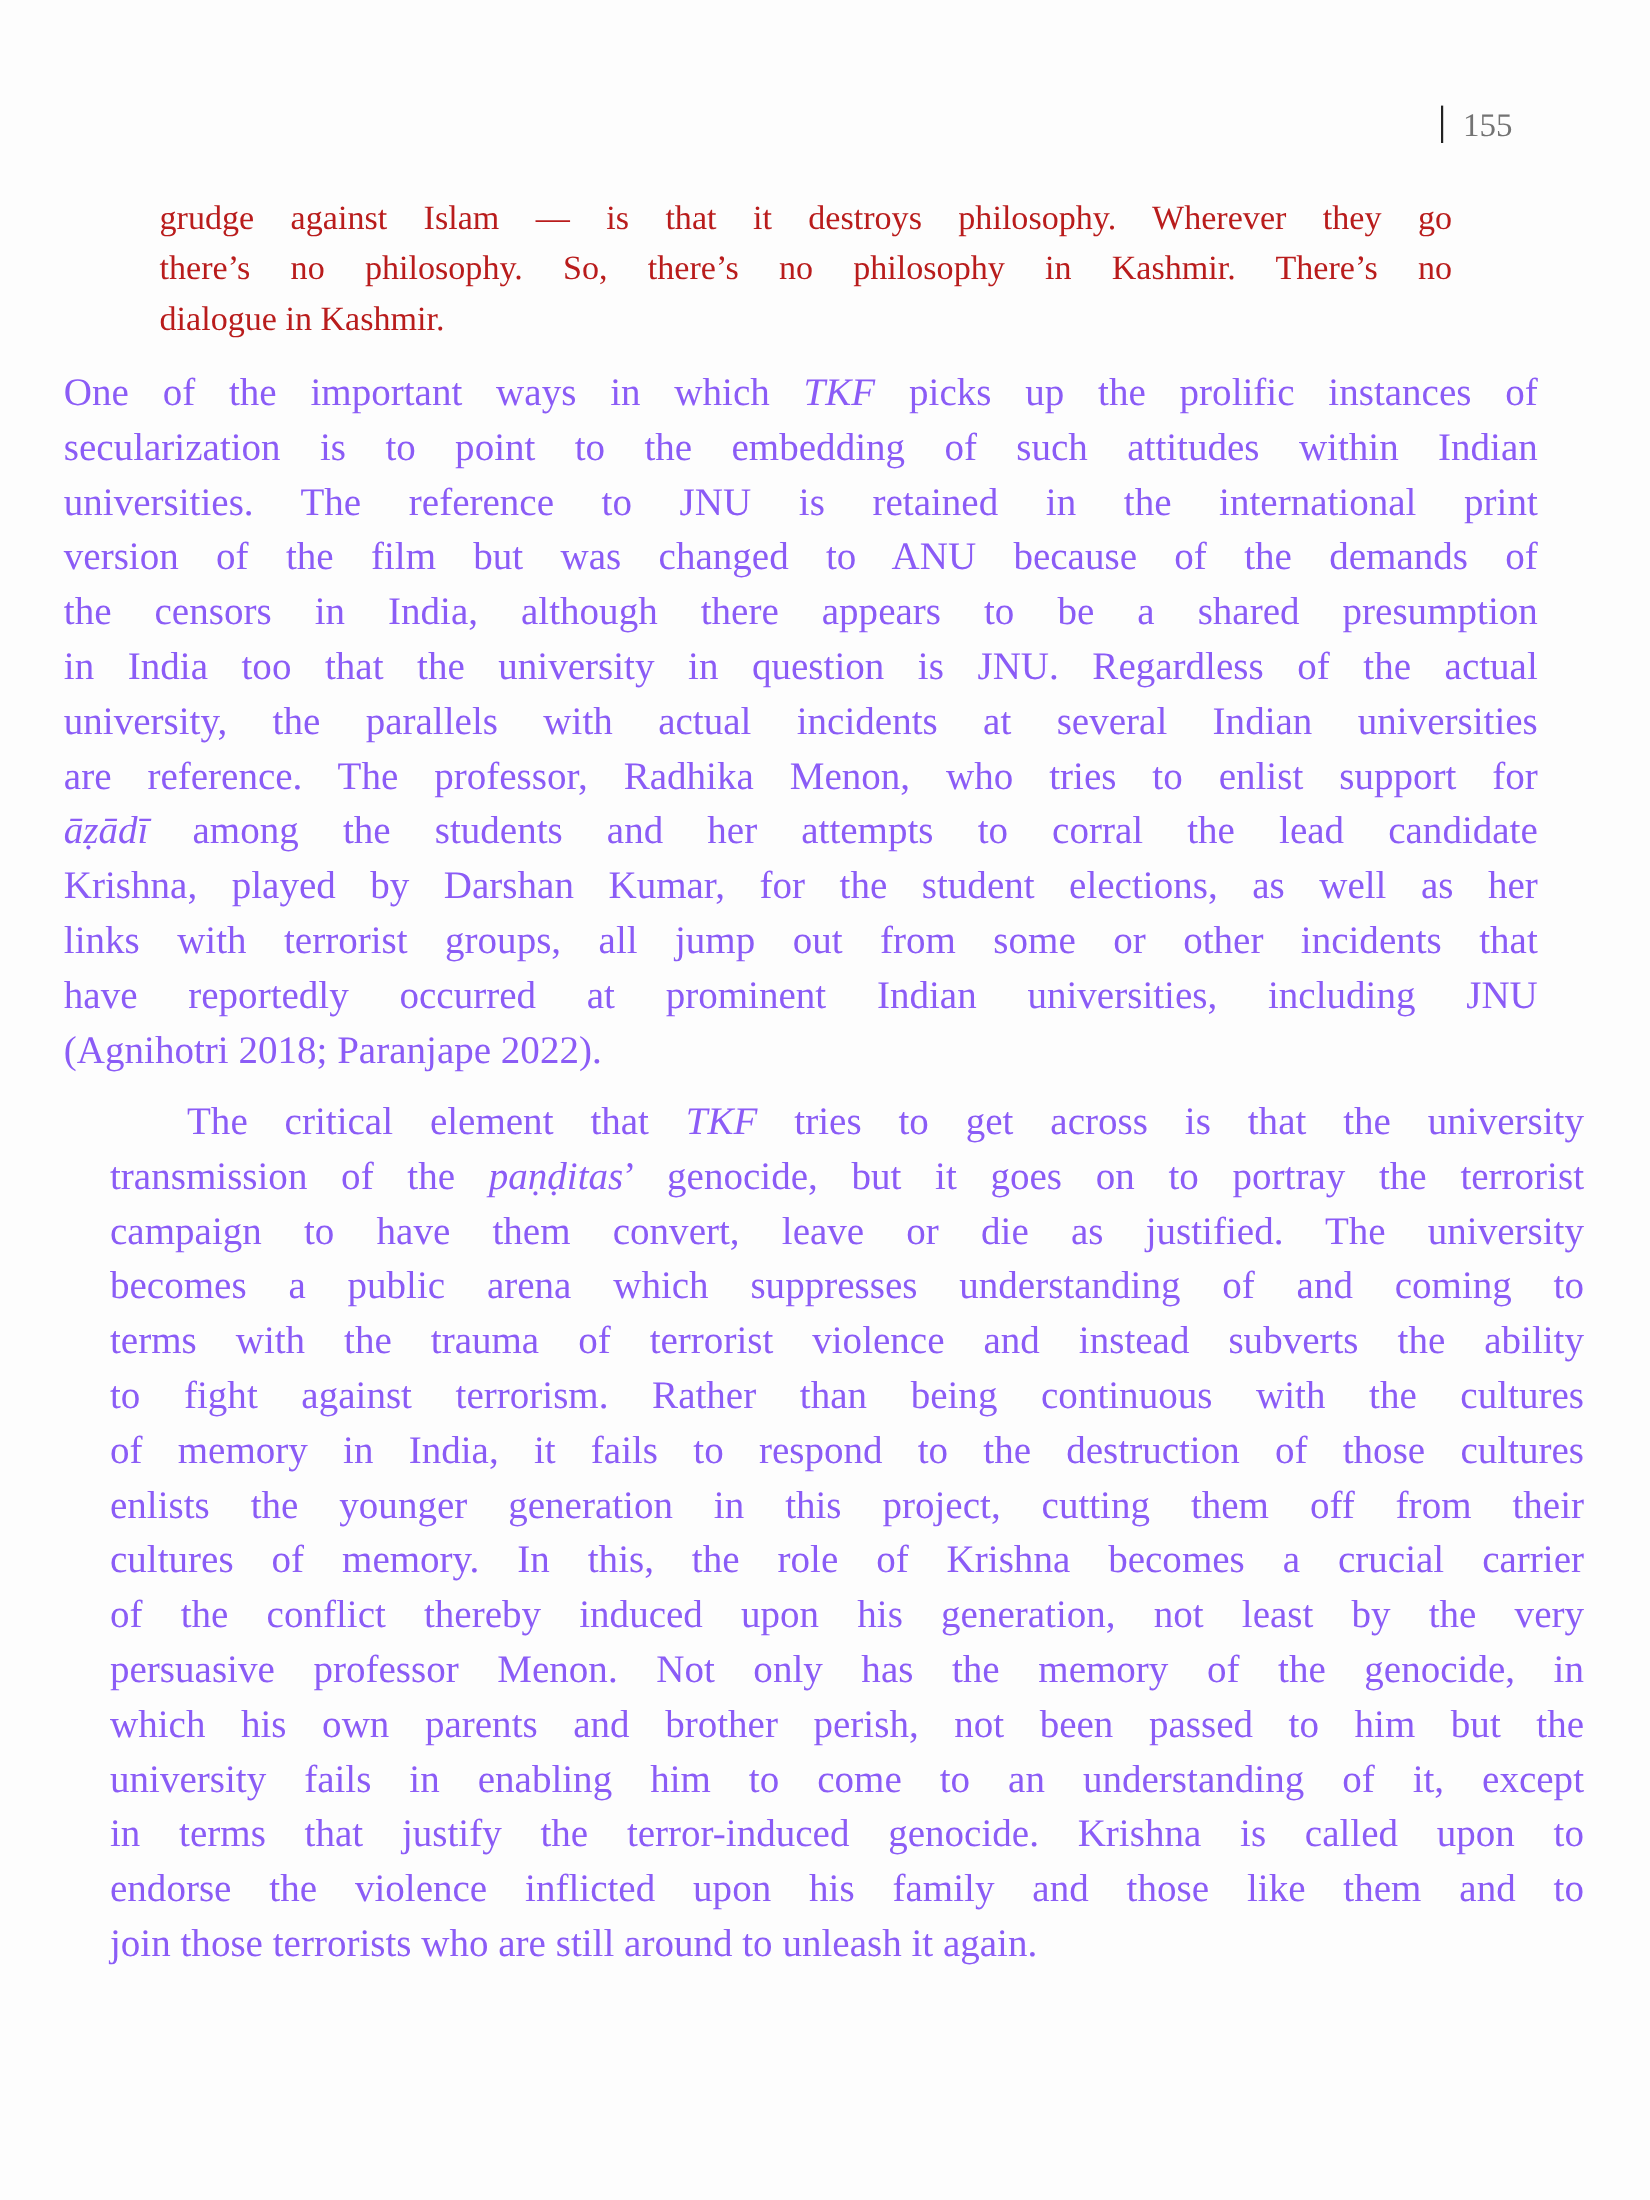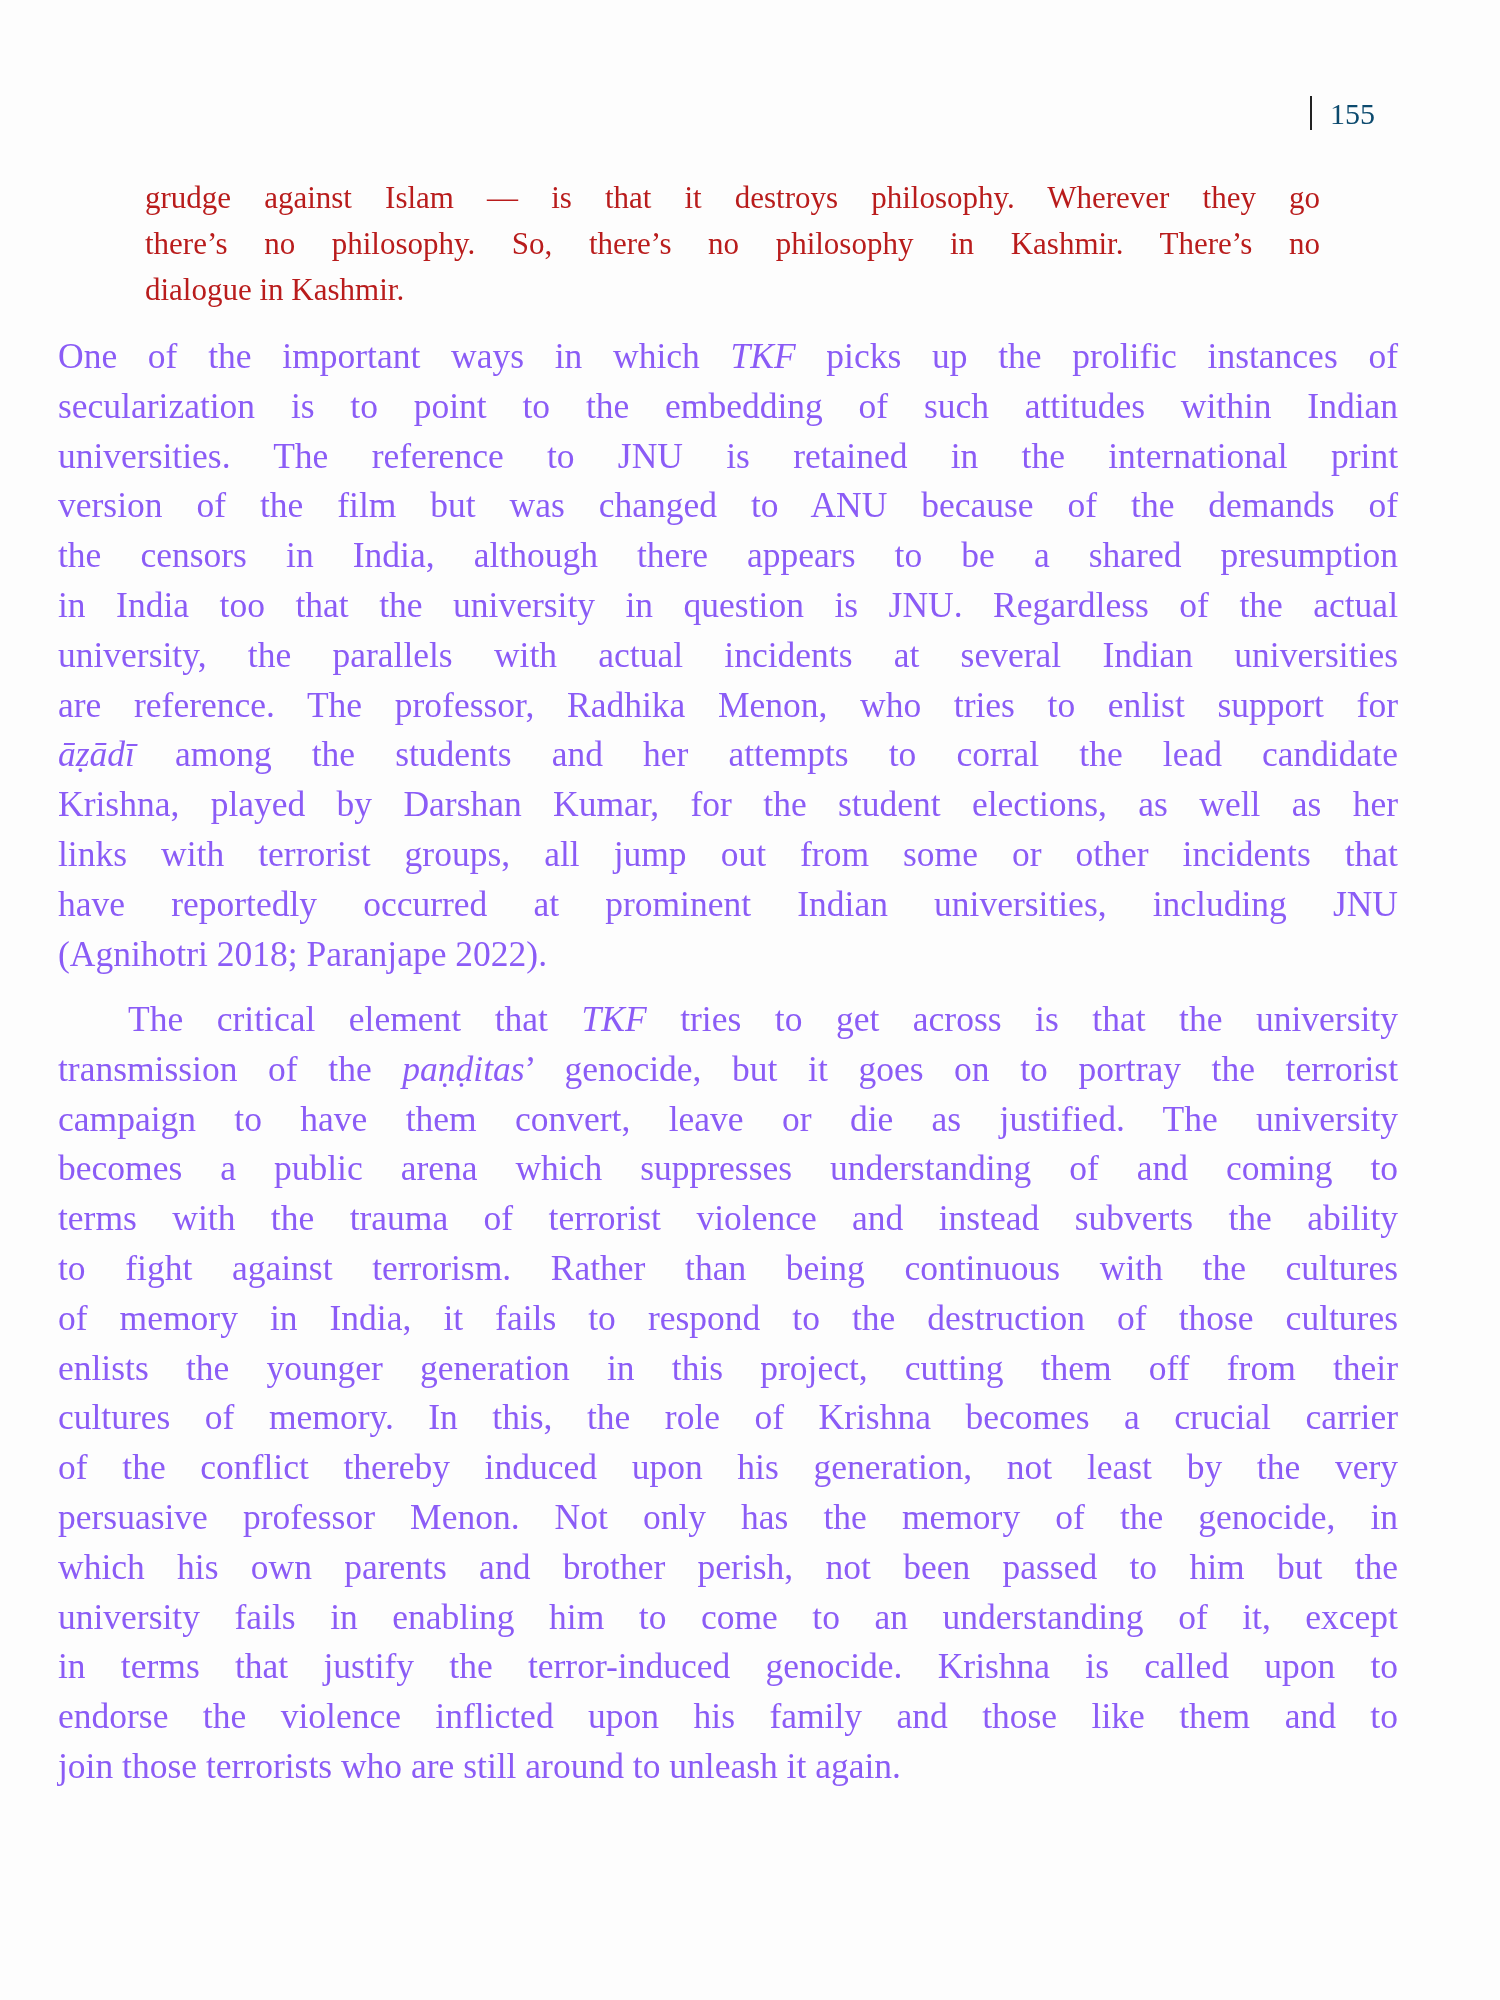--- a/index.html
+++ b/index.html
@@ -1,21 +1,21 @@
 <!DOCTYPE html>
 <html><head>
 <meta charset="utf-8">
 <style>
   html, body { margin:0; padding:0; }
   body { width:1500px; height:2000px; background:#fdfdfd; position:relative; overflow:hidden;
          font-family:"DejaVu Serif","Liberation Serif",serif; color:#1a1a1a; }
   .header { position:absolute; top:96px; left:0; width:1500px; height:40px; }
   .running-title { position:absolute; left:330px; top:0; font-family:"Liberation Serif",serif;
          font-size:30px; font-variant:small-caps; letter-spacing:0.5px; color:#222; }
-  .page-num { position:absolute; left:1310px; top:0; font-family:"Liberation Serif",serif; font-size:30px; color:#0c4a6e; }
+  .page-num { position:absolute; left:1310px; top:0; font-family:"Liberation Serif",serif; font-size:30px; color:#737373; }
   .page-num .bar { display:inline-block; width:2px; height:34px; background:#222; vertical-align:-6px; margin-right:18px; }
   .quote { position:absolute; left:145px; top:175px; width:1175px; font-family:"Liberation Serif",serif;
          font-size:31px; line-height:46px; text-align:justify; color:#b91c1c; }
   .body-text { position:absolute; left:58px; width:1340px; font-family:"Liberation Serif",serif;
          font-size:35.5px; line-height:49.8px; text-align:justify; text-align-last:left; color:#8b5cf6; margin:0; }
   #p1 { top:332px; }
   #p2 { top:995px; text-indent:70px; }
   .line { display:block; text-align:justify; text-align-last:justify; white-space:nowrap; }
   .line.last { text-align-last:left; }
   i { font-style:italic; }
@@ -40,21 +40,21 @@
     <span class="line">the censors in India, although there appears to be a shared presumption</span>
     <span class="line">in India too that the university in question is JNU. Regardless of the actual</span>
     <span class="line">university, the parallels with actual incidents at several Indian universities</span>
     <span class="line">are reference. The professor, Radhika Menon, who tries to enlist support for</span>
     <span class="line"><i>āẓādī</i> among the students and her attempts to corral the lead candidate</span>
     <span class="line">Krishna, played by Darshan Kumar, for the student elections, as well as her</span>
     <span class="line">links with terrorist groups, all jump out from some or other incidents that</span>
     <span class="line">have reportedly occurred at prominent Indian universities, including JNU</span>
     <span class="line last">(Agnihotri 2018; Paranjape 2022).</span>
   </div>
-<div class="body-text" id="p2" style="text-indent: 0px;">
+<div class="body-text" id="p2" style="text-indent: 0px; margin-left: 42px;">
     <span class="line" style="padding-left: 70px;">The critical element that <i>TKF</i> tries to get across is that the university</span>
     <span class="line">transmission of the <i>paṇḍitas</i>’ genocide, but it goes on to portray the terrorist</span>
     <span class="line">campaign to have them convert, leave or die as justified. The university</span>
     <span class="line">becomes a public arena which suppresses understanding of and coming to</span>
     <span class="line">terms with the trauma of terrorist violence and instead subverts the ability</span>
     <span class="line">to fight against terrorism. Rather than being continuous with the cultures</span>
     <span class="line">of memory in India, it fails to respond to the destruction of those cultures</span>
     <span class="line">enlists the younger generation in this project, cutting them off from their</span>
     <span class="line">cultures of memory. In this, the role of Krishna becomes a crucial carrier</span>
     <span class="line">of the conflict thereby induced upon his generation, not least by the very</span>

